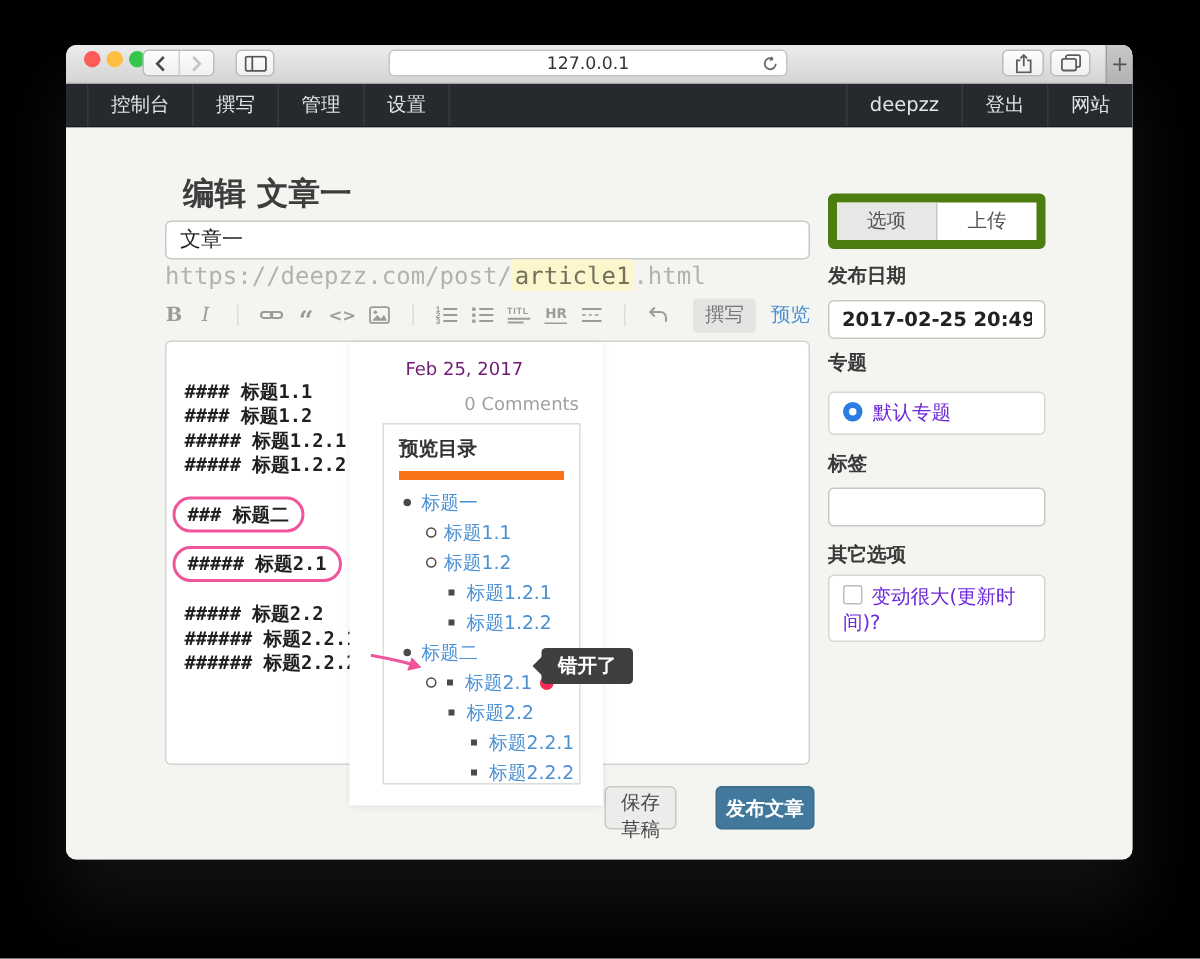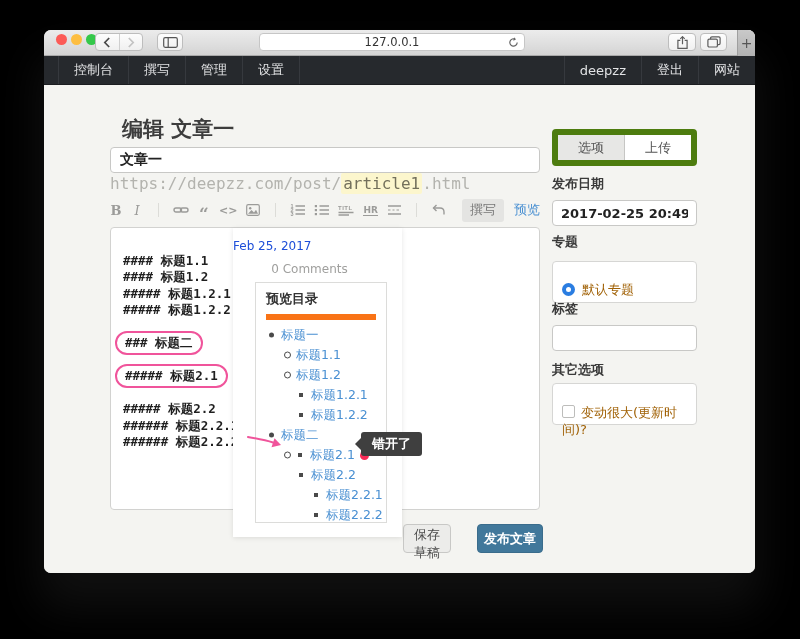--- a/index.html
+++ b/index.html
@@ -36,43 +36,43 @@
   .nav-group{display:flex}
   .nav-group.left{margin-left:14px;border-right:1px solid #36393e}
   .nav-group.right{margin-left:auto}
   .nav-item{display:flex;align-items:center;padding:0 15px;font-size:13px;color:#e2e3e5;
             border-left:1px solid #36393e;cursor:default}
   
   .content{position:relative;height:488px;background:#f4f4f1}
   .page-title{position:absolute;left:66px;top:18px;font-size:21px;font-weight:bold;color:#3d3d3d;margin:12px}
   .title-input{position:absolute;left:66px;top:62px;width:430px;height:26px;box-sizing:border-box;
                background:#fff;border:1px solid #c8c8c6;border-radius:4px;padding:0 9px;
-               font-size:14px;font-weight:bold;color:#222;font-family:inherit}
+               font-size:14px;font-weight:normal;color:#222;font-family:inherit}
   .post-url{position:absolute;left:66px;top:89px;font-family:"DejaVu Sans Mono","Liberation Mono",monospace;
             font-size:16px;color:#b3b3ae}
   .post-url .hl{background:#fcf6cd;color:#73705c;padding:1px 2px;border-radius:2px}
   .toolbar{position:absolute;left:66px;top:114px;width:430px;height:22px;display:flex;align-items:center}
   .tb-icons{display:flex;align-items:center;gap:9px;color:#9b9b99}
   .tb-ic{display:inline-flex;align-items:center;justify-content:center;min-width:12px;height:16px}
   .tb-div{display:inline-block;width:1px;height:14px;background:#dcdcd8}
   .tb-right{margin-left:auto;display:flex;align-items:center;gap:10px}
   .write-btn{background:#e4e4e2;border-radius:3px;padding:2px 8px 3px;font-size:13px;color:#777;cursor:pointer}
   .preview-btn{font-size:13px;color:#4a90d2;cursor:pointer}
   
   .editor{position:absolute;left:66px;top:142px;width:430px;height:283px;box-sizing:border-box;
           background:#fff;border:1px solid #d2d2d0;border-radius:4px;padding:8px 12px;overflow:hidden;
           font-family:"DejaVu Sans Mono","Liberation Mono",monospace;font-size:12.5px;font-weight:bold;color:#1f1f1f}
   .ed-line{height:16.5px;line-height:16.5px;white-space:pre}
   .annotated{display:inline;border:2px solid #f0549b;border-radius:14px;padding:2px 8px 3px;
              margin-left:-8px;position:relative;z-index:2}
   
   .preview-card{position:absolute;left:189px;top:143px;width:169px;height:309px;background:#fff;
                 box-shadow:0 1px 5px rgba(0,0,0,.10);z-index:3}
-  .pdate{margin-top:11px;text-align:left;padding-right:16px;font-size:12px;color:#1d4ed8}
-  .pcomments{margin-top:9px;text-align:center;padding-right:16px;font-size:12px;color:#9f9f9d}
+  .pdate{margin-top:11px;text-align:center;padding-right:16px;font-size:12px;color:#701a75}
+  .pcomments{margin-top:9px;text-align:right;padding-right:16px;font-size:12px;color:#9f9f9d}
   .toc{position:absolute;left:22px;top:54px;width:132px;height:241px;box-sizing:border-box;
        background:#fff;border:1px solid #dcdcda}
   .toc-title{font-size:13px;font-weight:bold;color:#333;margin:0 10px;padding:7px 0 6px;
              border-bottom:6px solid #f97316}
   .toc-rows{padding-top:5px}
   .toc-row{height:20px;display:flex;align-items:center;box-sizing:border-box}
   .blt{flex:0 0 14px;position:relative;height:20px}
   .blt::after{content:"";position:absolute;left:2px;top:50%;transform:translateY(-50%)}
   .blt.disc::after{width:5px;height:5px;border-radius:50%;background:#4a4a4a}
   .blt.circle::after{width:5px;height:5px;border-radius:50%;border:1px solid #4a4a4a;background:transparent}
@@ -98,23 +98,23 @@
              overflow:hidden;background:#fff}
   .side-tab{flex:1;text-align:center;line-height:25px;font-size:13px;color:#555;cursor:pointer}
   .side-tab.active{background:#e7e7e5}
   .side-tab+.side-tab{border-left:1px solid #c6c6c4}
   .side-label{font-size:13px;font-weight:bold;color:#3a3a3a}
   .s-l1{top:90px}.s-l2{top:148px}.s-l3{top:215px}.s-l4{top:276px}
   .side-input{box-sizing:border-box;width:100%;height:26px;background:#fff;border:1px solid #c8c8c6;
               border-radius:4px;padding:0 8px;font-size:13px;font-weight:bold;color:#222;font-family:inherit}
   .s-date{top:115px}.s-tags{top:240px}
   .side-box{box-sizing:border-box;background:#fff;border:1px solid #d6d6d4;border-radius:4px;
-            font-size:13px;color:#a16207;padding:20px 9px;line-height:16px}
+            font-size:13px;color:#6d28d9;padding:6px 9px;line-height:16px}
   .s-radio{top:176px;height:29px}
-  .s-check{top:298px;height:35px;line-height:17px}
+  .s-check{top:298px;height:45px;line-height:17px}
   .radio{display:inline-block;width:13px;height:13px;border-radius:50%;background:#2a7de1;
          position:relative;vertical-align:-2px;margin-right:7px}
   .radio::after{content:"";position:absolute;left:4px;top:4px;width:5px;height:5px;border-radius:50%;background:#fff}
   .cb{display:inline-block;width:11px;height:11px;border:1px solid #bdbdbb;border-radius:2px;
       background:#fff;vertical-align:-1px;margin-right:6px}
 </style>
 </head>
 <body>
 
 <div class="window">

